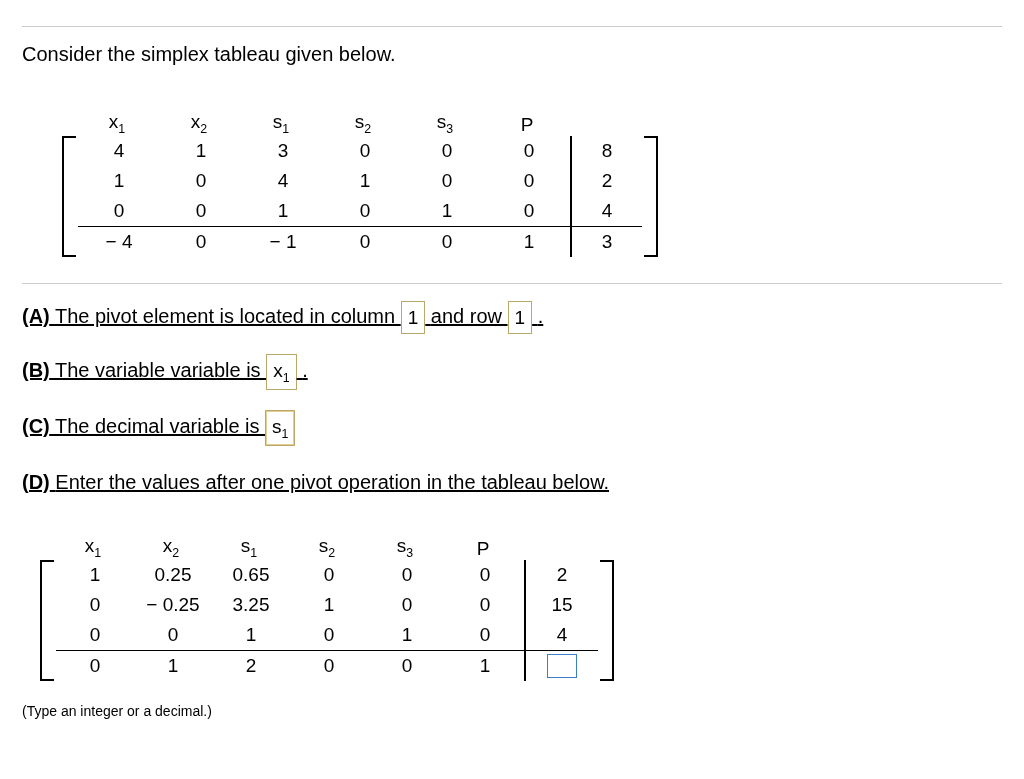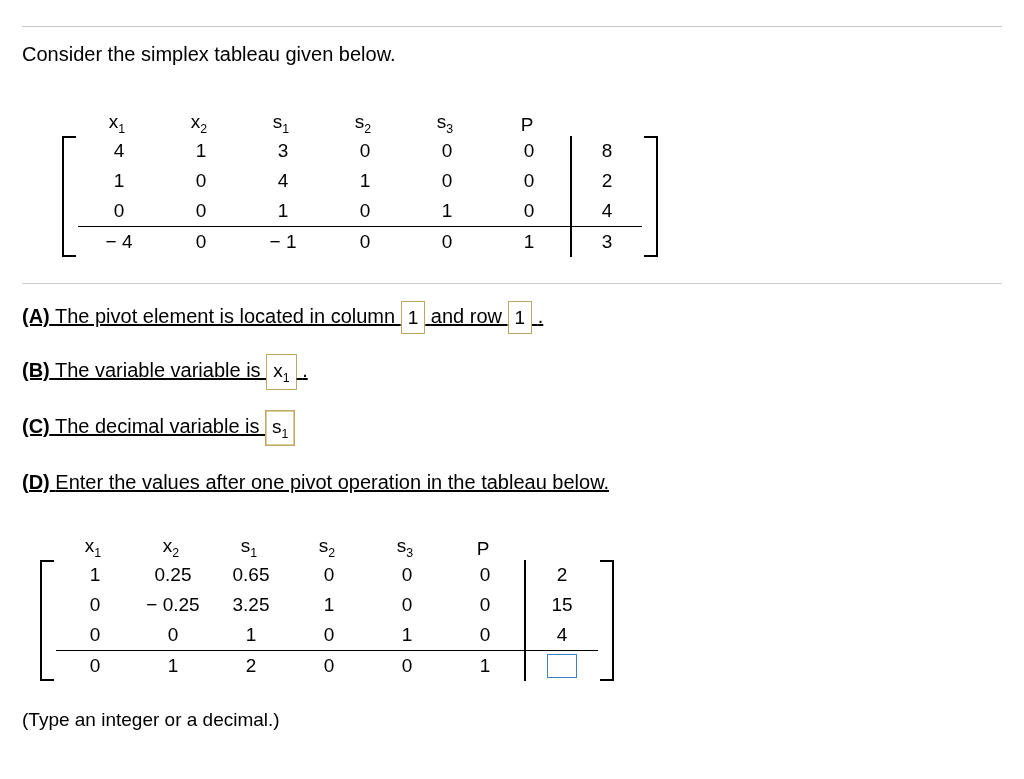--- a/index.html
+++ b/index.html
@@ -107,22 +107,22 @@
   }
   .input-box {
     display: inline-block;
     border: 1px solid #3b7fc4;
     width: 28px;
     height: 22px;
     vertical-align: middle;
     background: #fff;
   }
   .hint {
-    font-size: 19px;
-    margin-top: 10px;
+    font-size: 14px;
+    margin-top: 4px;
   }
   .tableau2 .cell { width: 78px; }
   .tableau2 .rhs-cell { width: 72px; }
 </style>
 </head>
 <body>
 
 
 
 <hr class="hr">

